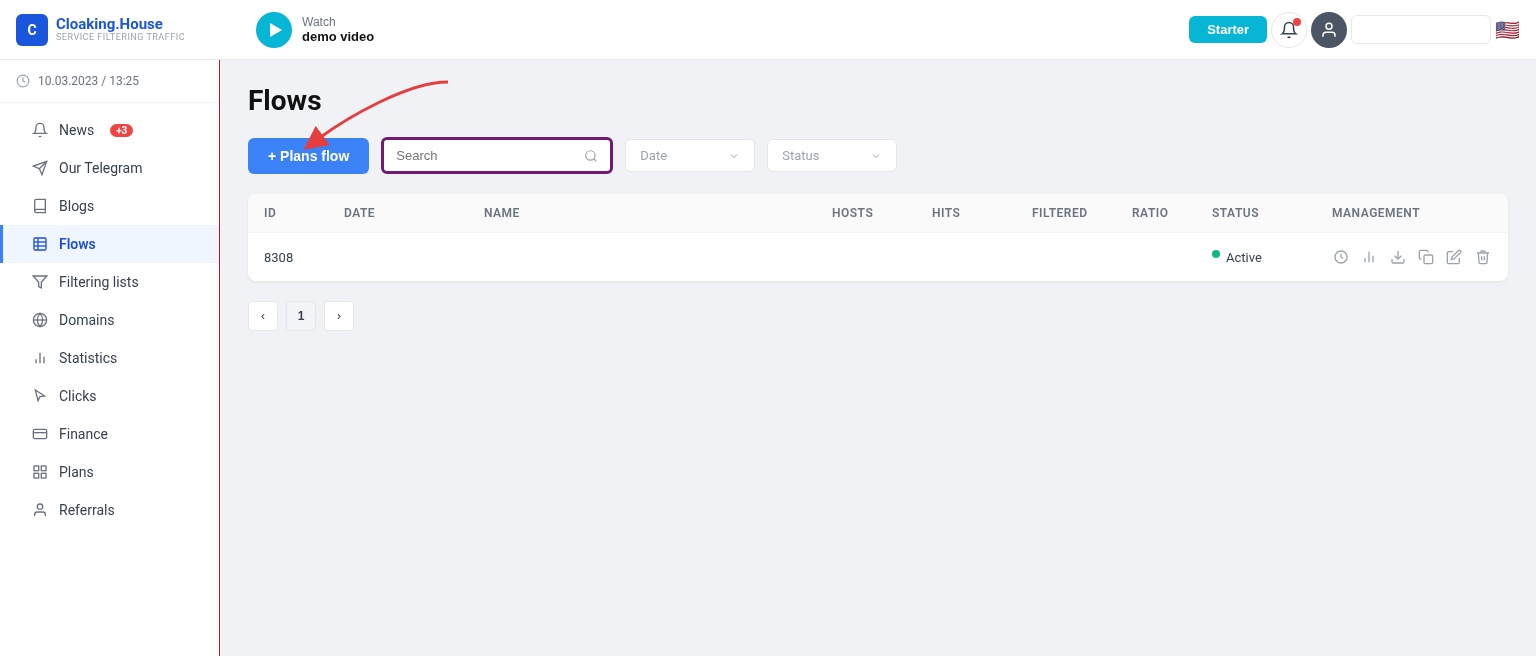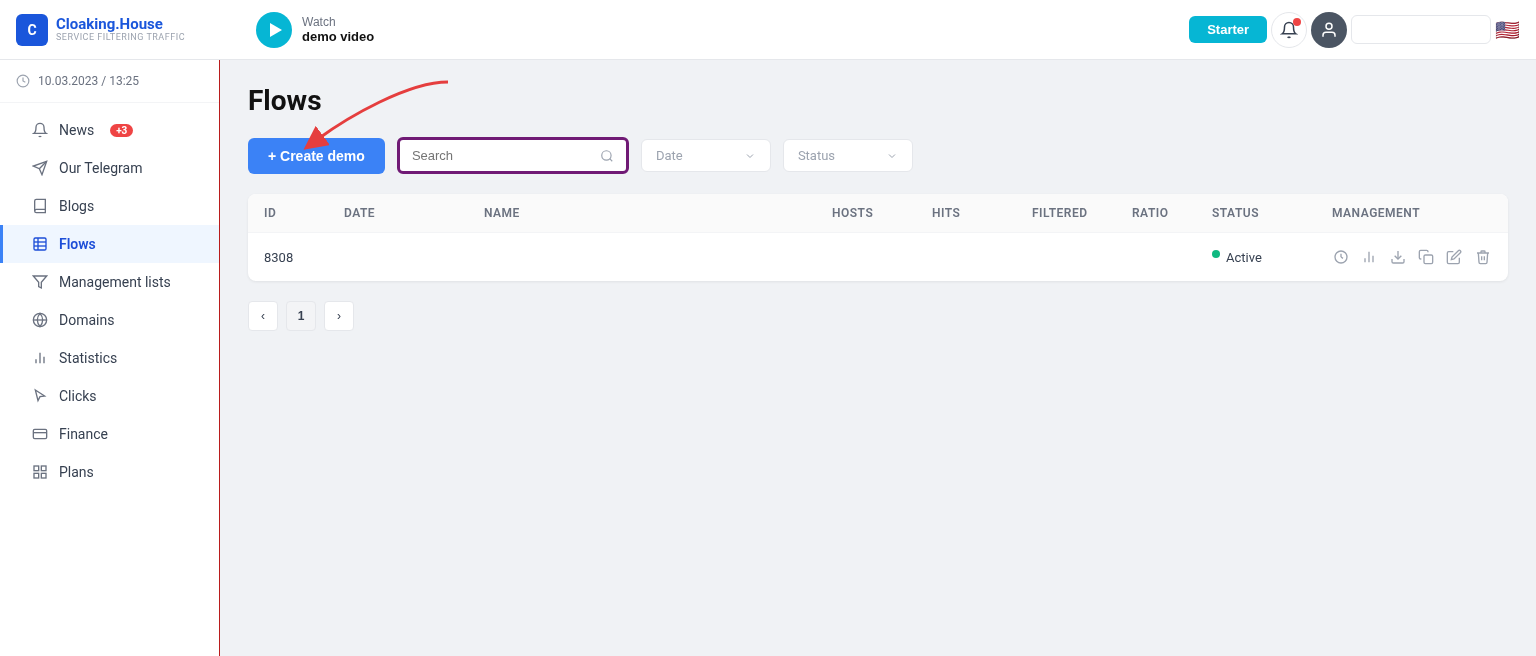--- a/index.html
+++ b/index.html
@@ -249,21 +249,21 @@
         </span>
         <span>Flows</span>
       </div>
 
       <div class="nav-item">
         <span class="nav-icon">
           <svg width="16" height="16" viewBox="0 0 24 24" fill="none" stroke="currentColor" stroke-width="2">
               <polygon points="22 3 2 3 10 12.46 10 19 14 21 14 12.46 22 3"></polygon>
             </svg>
         </span>
-        <span>Management lists</span>
+        <span>Filtering lists</span>
       </div>
 
       <div class="nav-item">
         <span class="nav-icon">
           <svg width="16" height="16" viewBox="0 0 24 24" fill="none" stroke="currentColor" stroke-width="2">
               <circle cx="12" cy="12" r="10"></circle>
               <line x1="2" y1="12" x2="22" y2="12"></line>
               <path d="M12 2a15.3 15.3 0 0 1 4 10 15.3 15.3 0 0 1-4 10 15.3 15.3 0 0 1-4-10 15.3 15.3 0 0 1 4-10z"></path>
             </svg>
         </span>
@@ -305,29 +305,38 @@
           <svg width="16" height="16" viewBox="0 0 24 24" fill="none" stroke="currentColor" stroke-width="2">
               <rect x="3" y="3" width="7" height="7"></rect>
               <rect x="14" y="3" width="7" height="7"></rect>
               <rect x="14" y="14" width="7" height="7"></rect>
               <rect x="3" y="14" width="7" height="7"></rect>
             </svg>
         </span>
         <span>Plans</span>
       </div>
 
+      <div class="nav-item">
+        <span class="nav-icon">
+          <svg width="16" height="16" viewBox="0 0 24 24" fill="none" stroke="currentColor" stroke-width="2">
+              <path d="M20 21v-2a4 4 0 0 0-4-4H8a4 4 0 0 0-4 4v2"></path>
+              <circle cx="12" cy="7" r="4"></circle>
+            </svg>
+        </span>
+        <span>Referrals</span>
+      </div>
 
     </div>
   </nav>
 
   <main class="content-area">
     <h1 class="page-title">Flows</h1>
 
     <div class="toolbar" style="position:relative;">
-      <button class="create-flow-btn">+ Create demo</button>
+      <button class="create-flow-btn">+ Plans flow</button>
 
       <svg style="position:absolute;top:-60px;left:20px;width:220px;height:80px;pointer-events:none;overflow:visible;">
         <defs>
           <marker id="arrowhead" markerWidth="8" markerHeight="8" refX="2" refY="4" orient="auto">
             <polygon points="0 0, 8 4, 0 8" fill="#e53e3e"></polygon>
           </marker>
         </defs>
         <path d="M 180 5 C 140 5, 80 40, 50 62" stroke="#e53e3e" stroke-width="3" fill="none" marker-end="url(#arrowhead)"></path>
       </svg>
 

